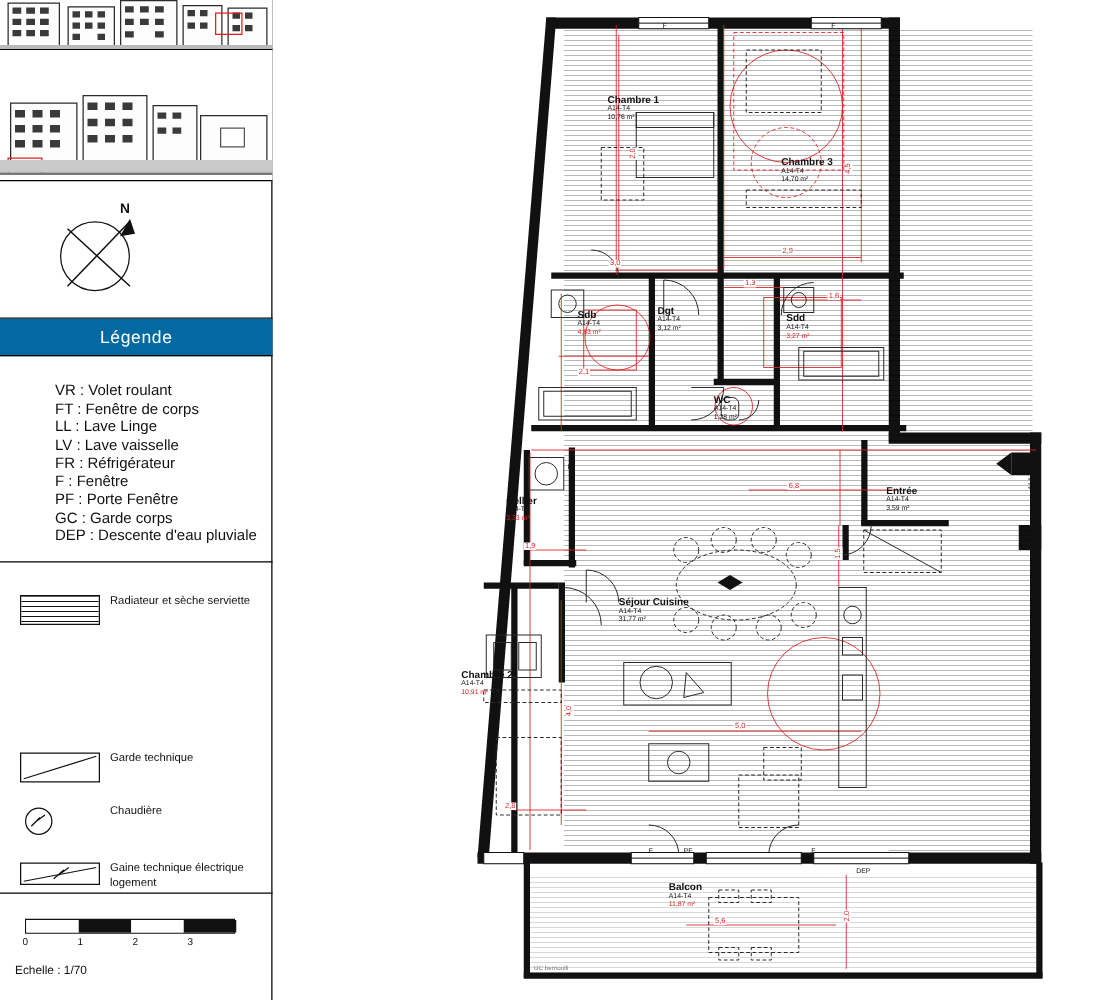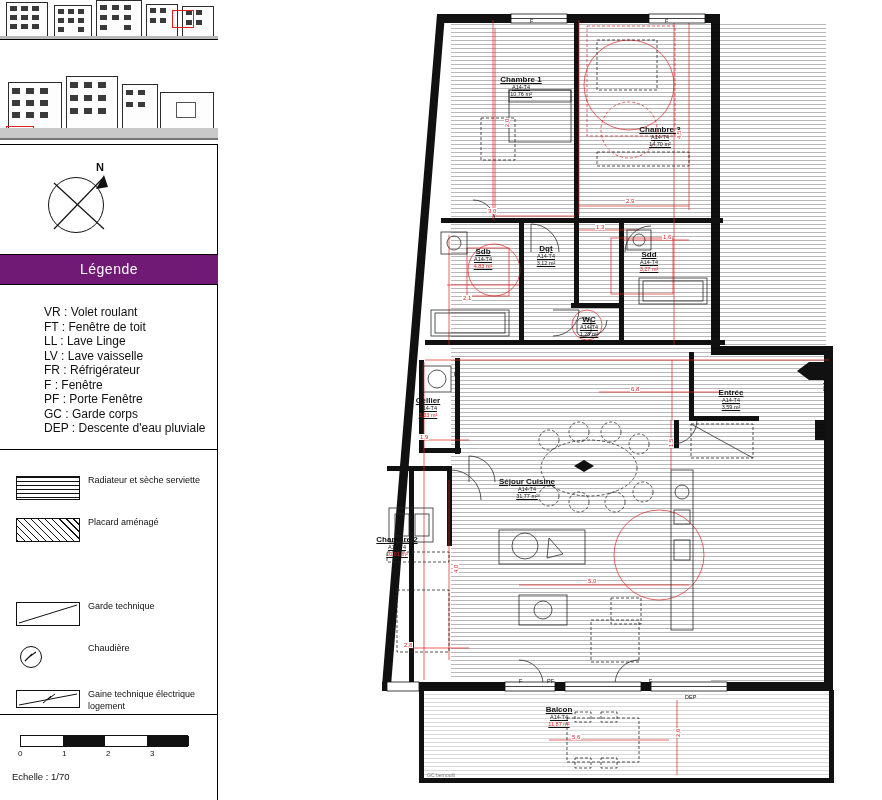--- a/index.html
+++ b/index.html
@@ -20,21 +20,21 @@
   .grnd{position:absolute;background:#b9b9b9;}
 
   
   #compassbox{top:145px;height:110px;}
   .compass-wrap{position:absolute;left:40px;top:18px;width:80px;height:80px;}
   .compass-circle{position:absolute;left:8px;top:14px;width:54px;height:54px;border:1.4px solid #111;border-radius:50%;}
   .needle{position:absolute;left:6px;top:4px;width:70px;height:74px;}
   .n-label{position:absolute;left:56px;top:-2px;font-size:11px;font-weight:bold;}
 
   
-  #legendtitle{top:255px;height:30px;background:#701a75;color:#fff;}
+  #legendtitle{top:255px;height:30px;background:#0369a1;color:#fff;}
   #legendtitle .t{position:absolute;left:0;top:6px;width:218px;text-align:center;font-size:14px;letter-spacing:.5px;}
 
   
   #abbrev{top:285px;height:165px;}
   #abbrev ul{list-style:none;margin:0;padding:20px 0 0 44px;}
   #abbrev li{font-size:12px;line-height:14.5px;color:#111;}
 
   
   #symbols{top:450px;height:265px;}
   .symrow{position:absolute;left:0;width:220px;height:40px;}
@@ -54,21 +54,21 @@
   .sbtick{position:absolute;top:34px;font-size:8px;color:#111;}
   .scale-text{position:absolute;left:12px;top:56px;font-size:9.5px;text-align:right;}
 
   
   #plan{position:absolute;left:219px;top:0;width:663px;height:800px;background:#fff;}
   #planinner{position:absolute;left:0;top:0;width:663px;height:800px;}
   .hatchfill{position:absolute;
      background-image:repeating-linear-gradient(to bottom,rgba(0,0,0,.28) 0px,rgba(0,0,0,.28) .6px,transparent .6px,transparent 4px);}
   .thinline{position:absolute;background:#1a1a1a;}
 
-  .rlabel{position:absolute;text-align:center;color:#111;text-decoration:underline;}
+  .rlabel{position:absolute;text-align:left;color:#111;}
   .rlabel .nm{font-size:8px;font-weight:bold;line-height:9px;}
   .rlabel .cd{font-size:5.5px;line-height:7px;}
   .rlabel .ar{font-size:5.5px;line-height:7px;}
   .rlabel .ar.red{color:#e02020;}
 
   .dimtxt{position:absolute;font-size:6px;color:#e02020;background:#fff;padding:0 1px;}
   .dimtxt.v{transform:rotate(-90deg);transform-origin:left top;}
   .smalltxt{position:absolute;font-size:5.5px;color:#111;}
   .vtxt{position:absolute;font-size:5.5px;color:#111;transform:rotate(-90deg);transform-origin:left top;}
   .credit{position:absolute;font-size:5px;color:#777;}
@@ -179,46 +179,40 @@
       </div>
     </div>
 
     <div class="lpanel" id="legendtitle">
       <div class="t">Légende</div>
     </div>
 
     <div class="lpanel" id="abbrev">
       <ul>
         <li>VR : Volet roulant</li>
-        <li>FT : Fenêtre de toit</li>
+        <li>FT : Fenêtre de corps</li>
         <li>LL : Lave Linge</li>
         <li>LV : Lave vaisselle</li>
         <li>FR : Réfrigérateur</li>
         <li>F : Fenêtre</li>
         <li>PF : Porte Fenêtre</li>
         <li>GC : Garde corps</li>
         <li>DEP : Descente d'eau pluviale</li>
       </ul>
     </div>
 
     <div class="lpanel" id="symbols">
 
       <div class="symrow" style="top:20px;">
         <div class="symbox">
           <div class="hatch-h"></div>
         </div>
         <div class="symlabel">Radiateur et sèche serviette</div>
       </div>
 
-      <div class="symrow" style="top:62px;">
-        <div class="symbox">
-          <div class="hatch-d"></div>
-        </div>
-        <div class="symlabel">Placard aménagé</div>
-      </div>
 
 
       <div class="symrow" style="top:146px;">
         <div class="symbox">
           <svg class="diagline" viewBox="0 0 62 22">
               <line x1="2" y1="20" x2="60" y2="2" stroke="#111" stroke-width="1"></line>
             </svg>
         </div>
         <div class="symlabel">Garde technique</div>
       </div>

